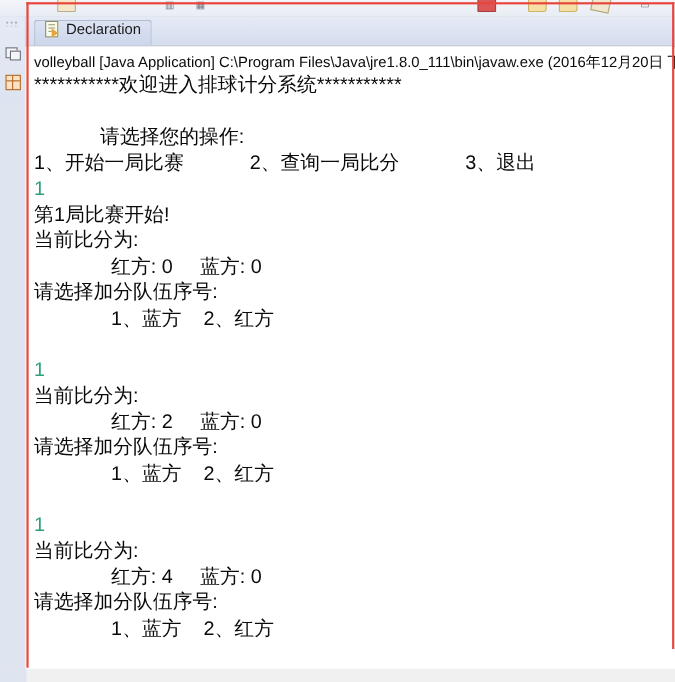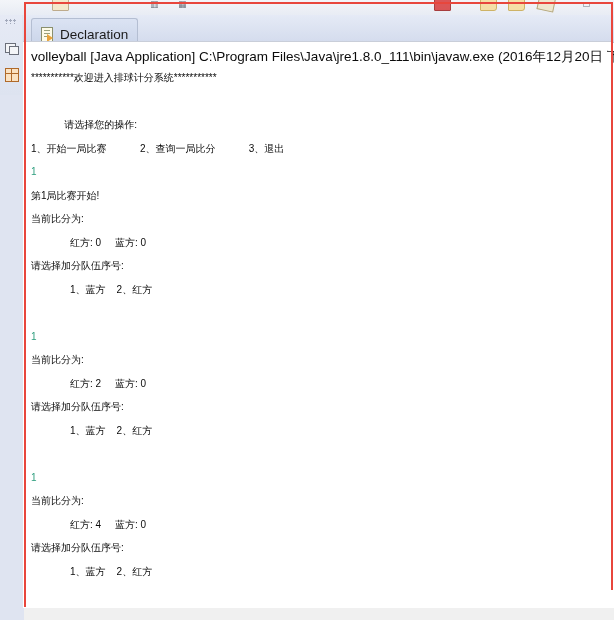--- a/index.html
+++ b/index.html
@@ -68,21 +68,21 @@
   }
 
   
   .tabbar{
     position:absolute;left:23px;top:15px;width:591px;height:27px;
     background:linear-gradient(#e5eaf6,#d4dced);
     border-bottom:1px solid #b9c2d4;
   }
   .tab{
     position:absolute;top:3px;height:24px;
-    display:flex;align-items:flex-end;gap:5px;
+    display:flex;align-items:flex-start;gap:5px;
     padding:0 9px;
     font-size:13.5px;color:#1b1b1b;
     white-space:nowrap;
     box-sizing:border-box;
   }
   .tab.inactive{
     left:8px;
     background:linear-gradient(#dbe3f3,#ccd6ea);
     border:1px solid #b4bed2;border-bottom:none;
     border-radius:3px 3px 0 0;
@@ -140,21 +140,21 @@
   }
 
   .cheader{
     position:absolute;left:31px;top:48px;width:600px;height:17px;
     font-size:13.5px;color:#0b0b0b;white-space:nowrap;overflow:hidden;
     line-height:17px;
   }
 
   .cbody{
     position:absolute;left:31px;top:66px;width:575px;height:530px;
-    font-size:10px;line-height:23.5px;color:#0a0a0a;
+    font-size:18px;line-height:23.5px;color:#0a0a0a;
     white-space:pre;
     font-family:"Liberation Sans","DejaVu Sans",sans-serif;
   }
   .cbody .in{color:#2e9e7e;}
   .cbody .ln{display:block;height:23.5px;}
 
   
   .gutter{
     position:absolute;left:27px;top:44px;width:3px;height:560px;background:#ffffff;
   }

